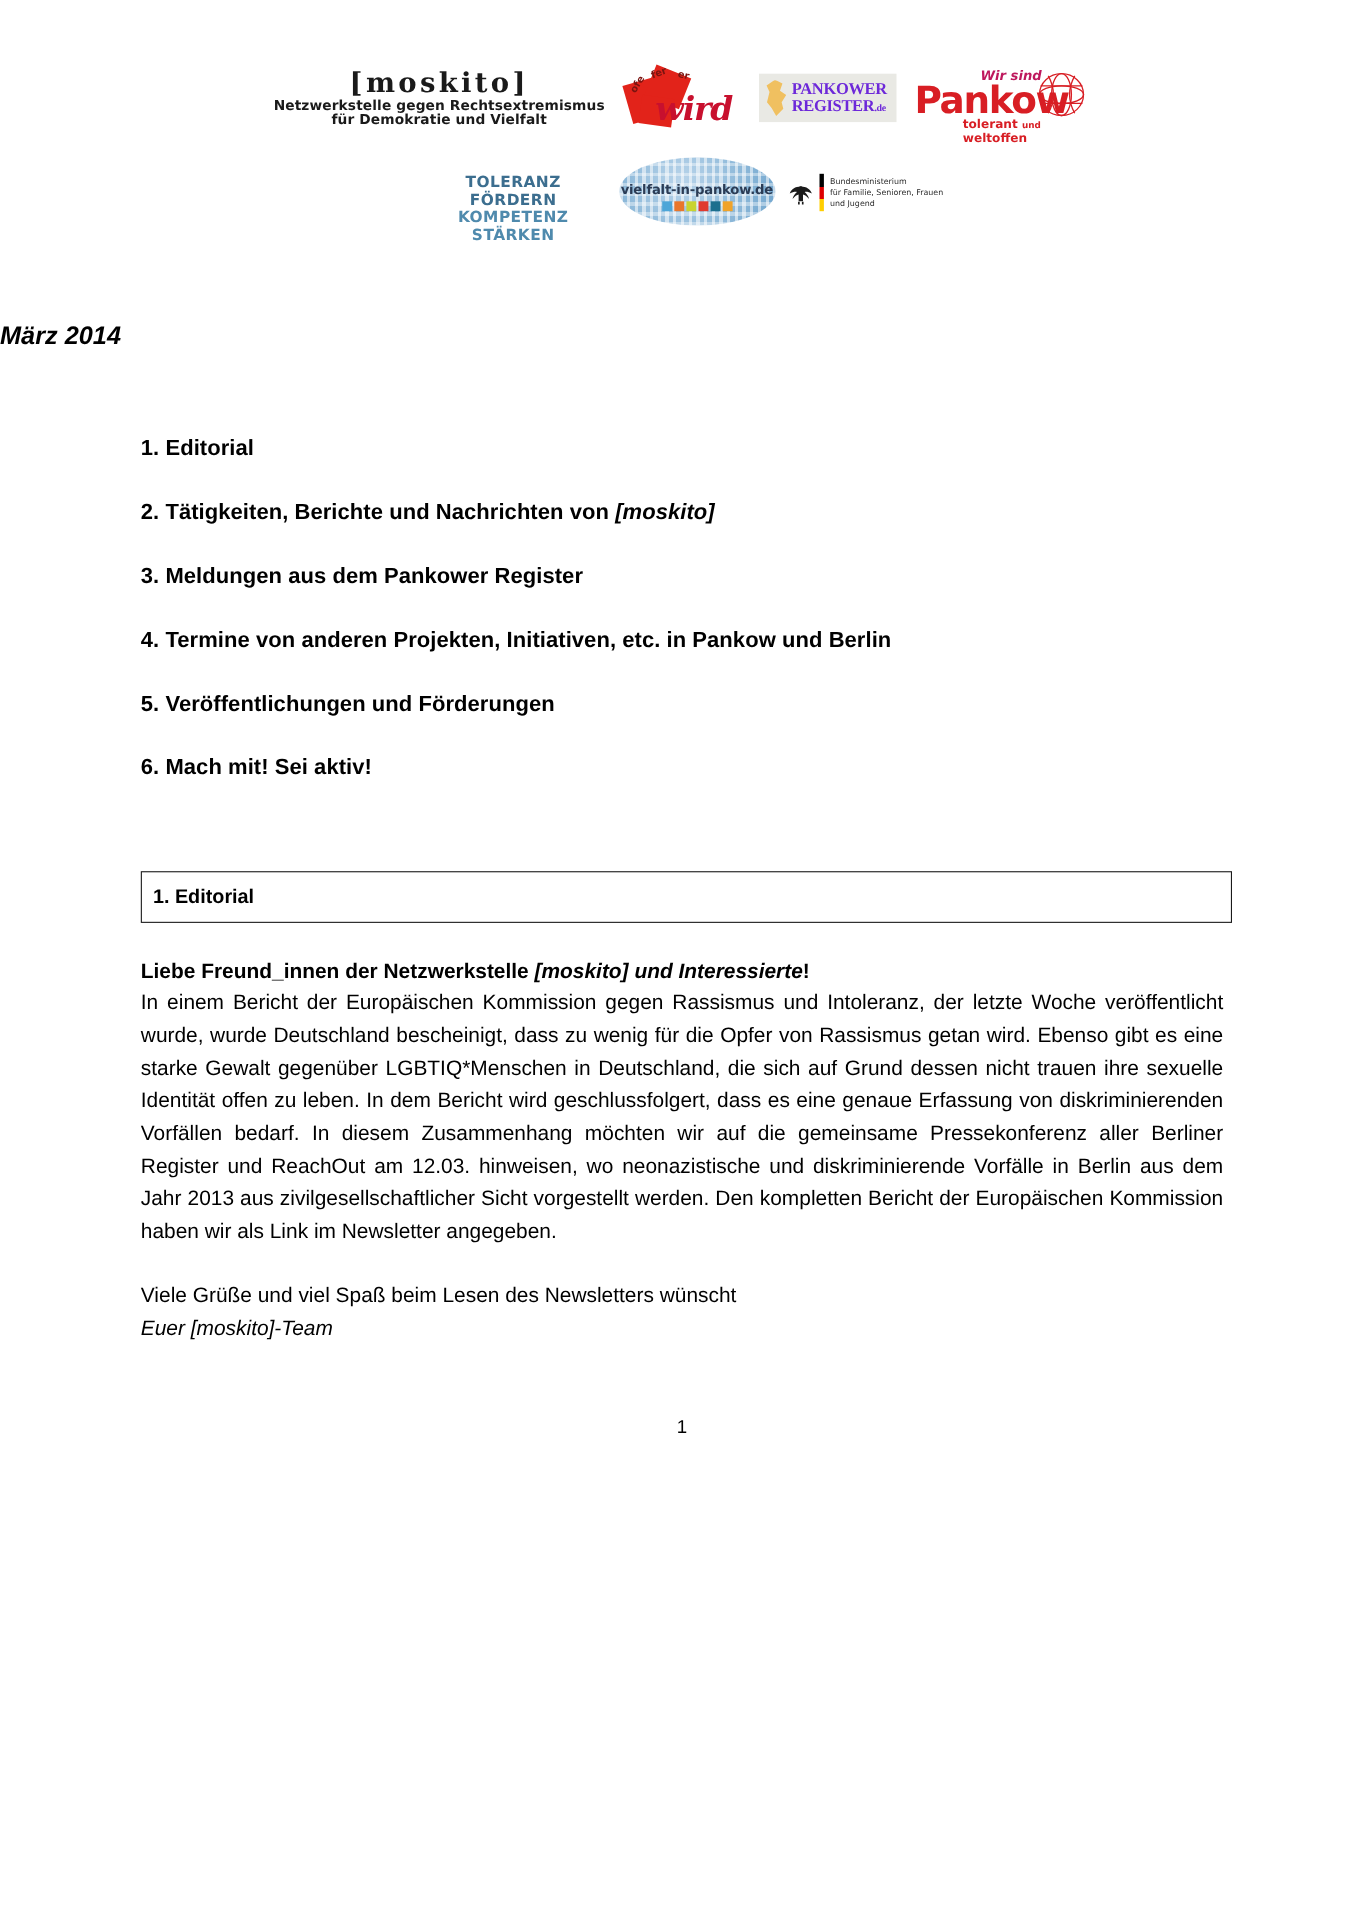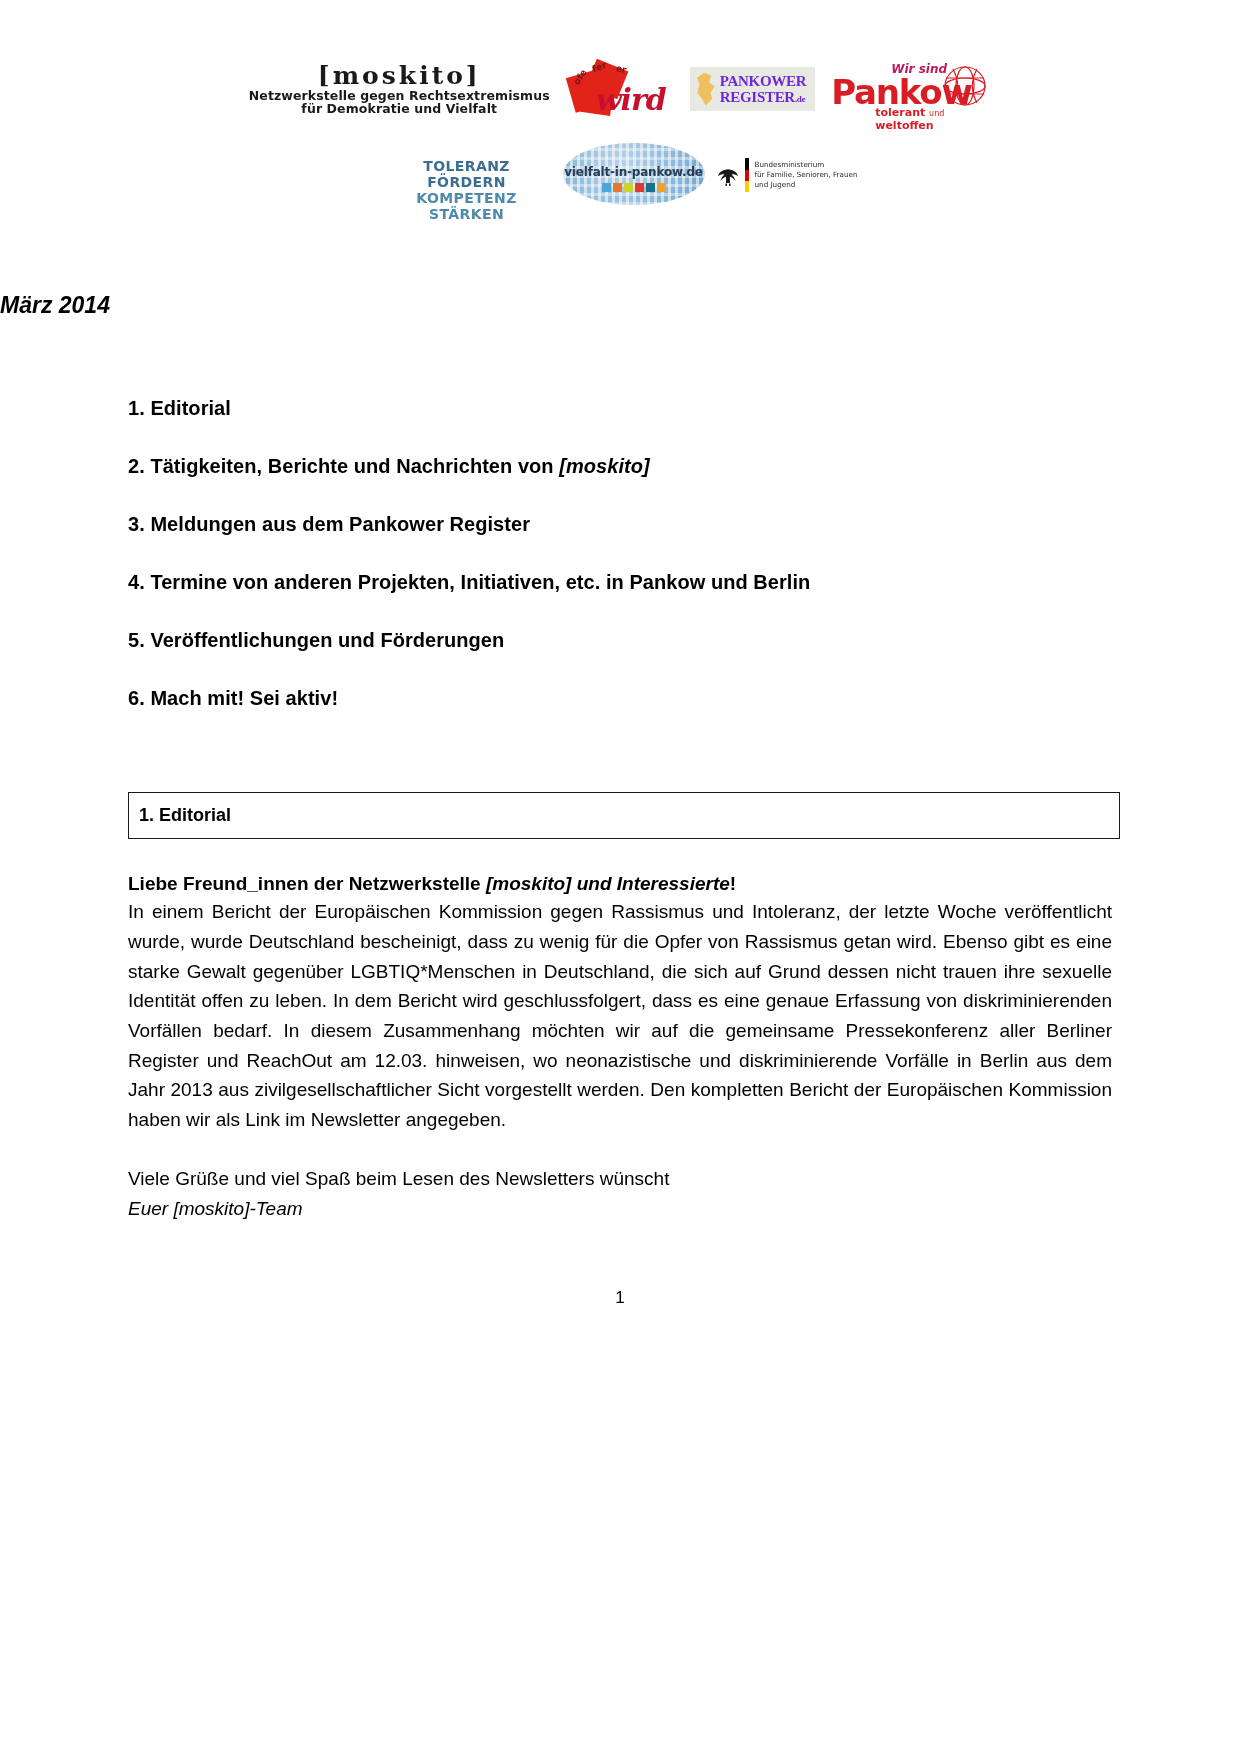--- a/index.html
+++ b/index.html
@@ -159,21 +159,21 @@
   }
   .logo-pankow .pk-bottom {
     position: absolute;
     left: 44px; top: 46px;
     font-family: "DejaVu Sans", sans-serif;
     font-weight: 700;
     font-size: 11px;
     color: #d81e24;
   }
   .logo-pankow .pk-bottom .thin {
-    font-weight: 400;
+    font-weight: 700;
     font-size: 8px;
   }
   .logo-pankow .globe {
     position: absolute;
     right: 2px; top: 4px;
     width: 48px; height: 44px;
   }
 
   
   .logo-toleranz {

